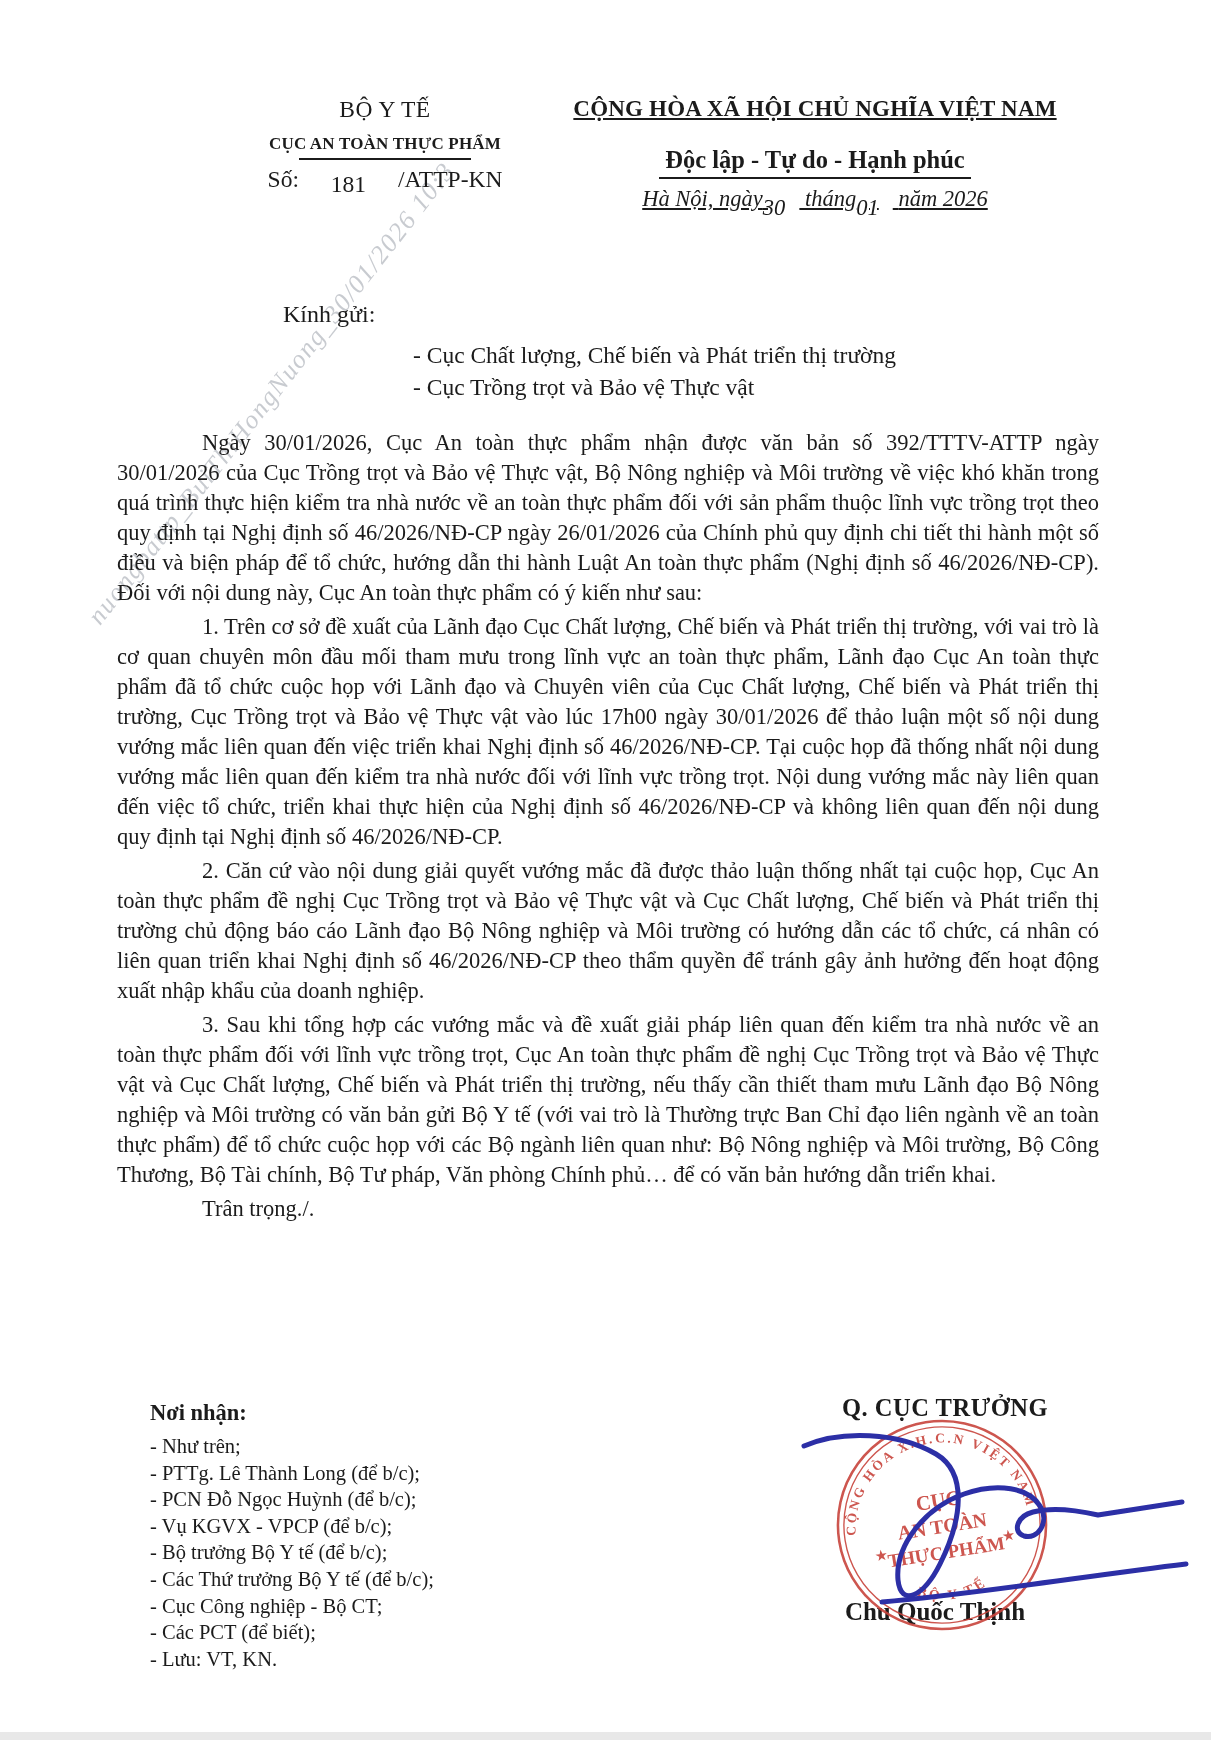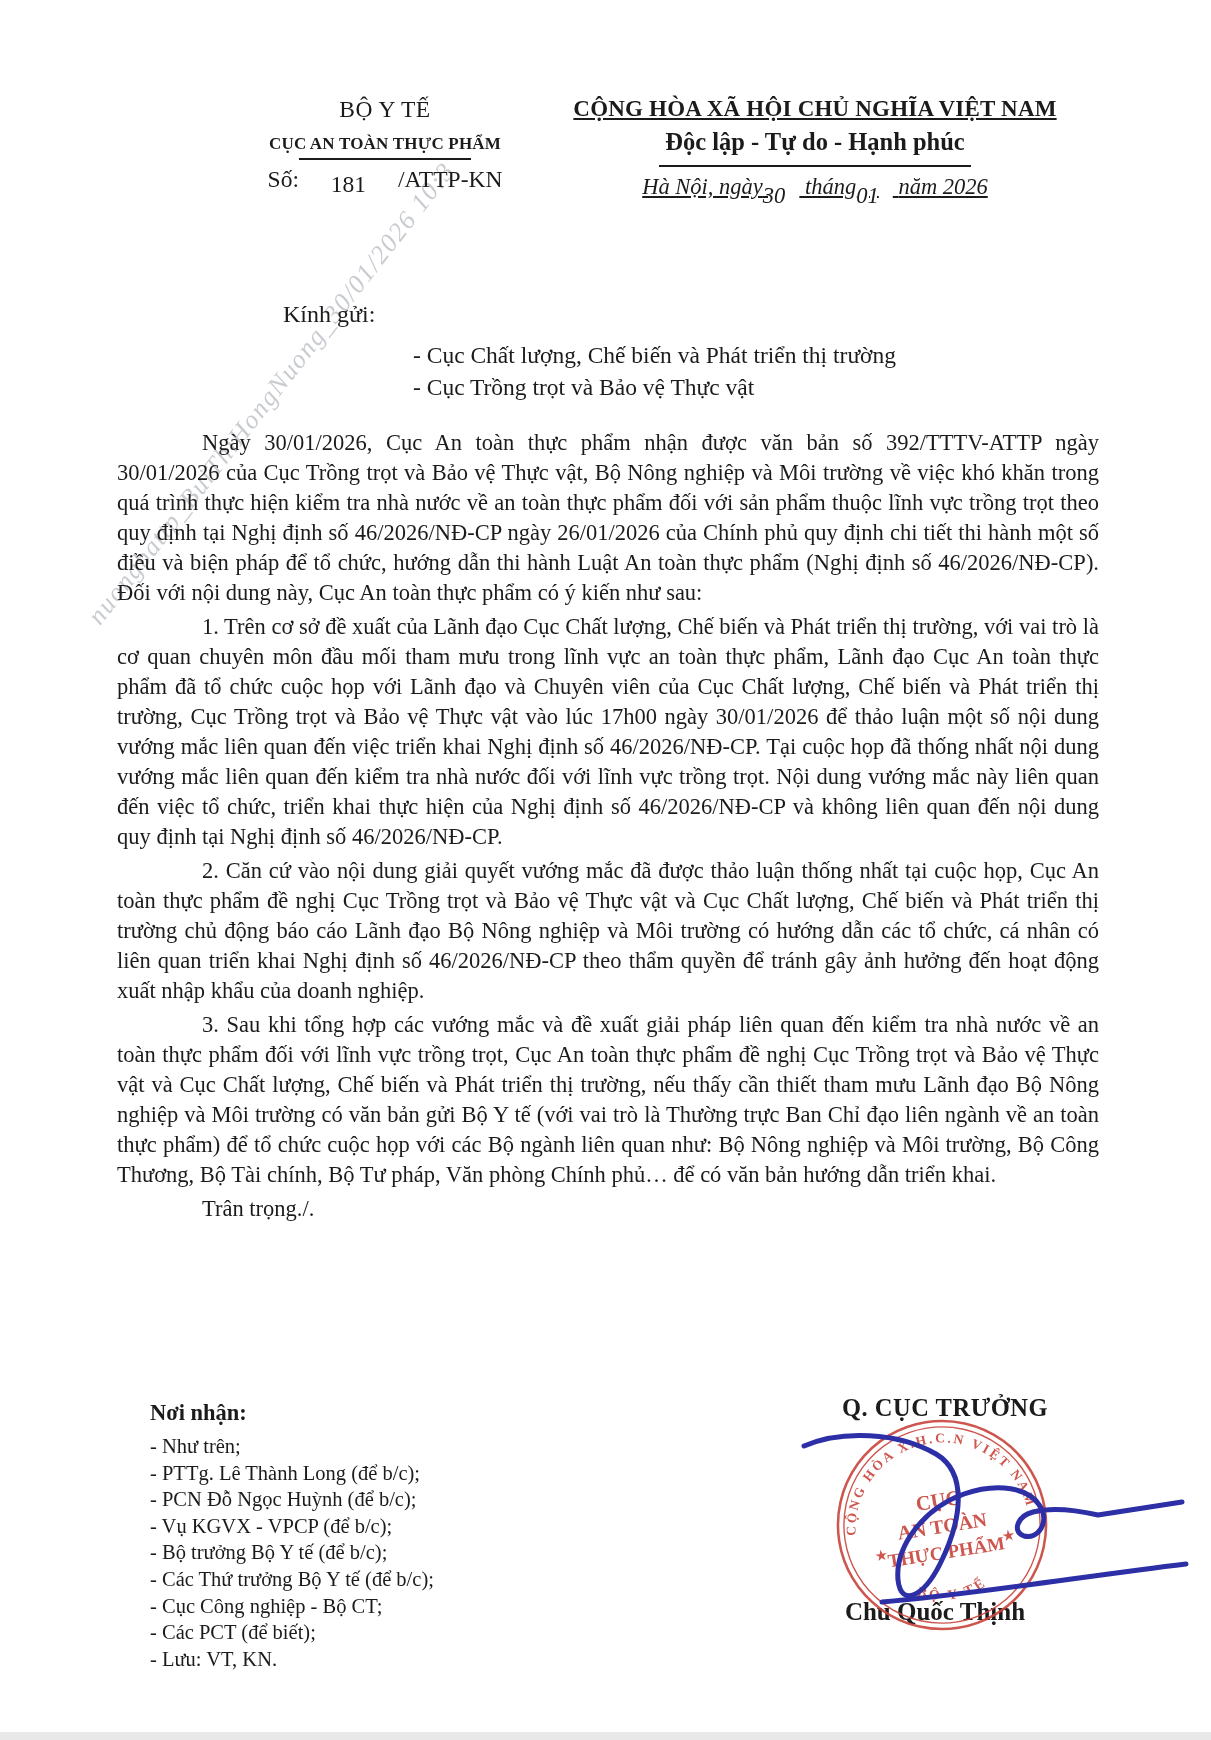--- a/index.html
+++ b/index.html
@@ -19,22 +19,22 @@
   
   .hdr-left { position:absolute; top:96px; left:145px; width:480px; text-align:center; }
   .ministry { font-size:23.5px; letter-spacing:0.5px; }
   .department { font-size:17px; font-weight:bold; margin-top:11px; letter-spacing:0.2px; }
   .dept-rule { width:172px; height:0; border-top:2px solid #1b1b1b; margin:4px auto 6px auto; }
   .doc-no { font-size:23.5px; margin-top:2px; }
   .doc-no .filled { position:relative; top:5px; margin:0 26px; }
   .subject { font-size:21.5px; margin-top:6px; line-height:31px; }
   .hdr-right { position:absolute; top:96px; left:565px; width:500px; text-align:center;text-decoration:underline; }
   .motto1 { font-size:23px; font-weight:bold; letter-spacing:0.2px; }
-  .motto2 { display:inline-block; font-size:24.5px; font-weight:bold; margin-top:6px;
-            border-bottom:2.5px solid #1b1b1b; padding:0 6px 9px 6px; }
+  .motto2 { display:inline-block; font-size:24.5px; font-weight:bold; margin-top:24px;
+            border-bottom:2.5px solid #1b1b1b; padding:0 6px 3px 6px; }
   .placedate { font-size:22.5px; font-style:italic; margin-top:7px; }
   .placedate .filled { position:relative; top:9px; font-style:italic; margin-right:14px; }
   
   .salutation { position:absolute; top:301px; left:283px; font-size:24px; }
   .recipients { position:absolute; top:339px; left:413px; font-size:23.5px; line-height:32px; }
   
   .body-text { position:absolute; top:424px; left:113px; width:990px;
                font-size:22.5px; line-height:30px; text-align:justify; }
   .body-text p { margin:4px; text-indent:85px; }
   .closing { text-align:left; }

